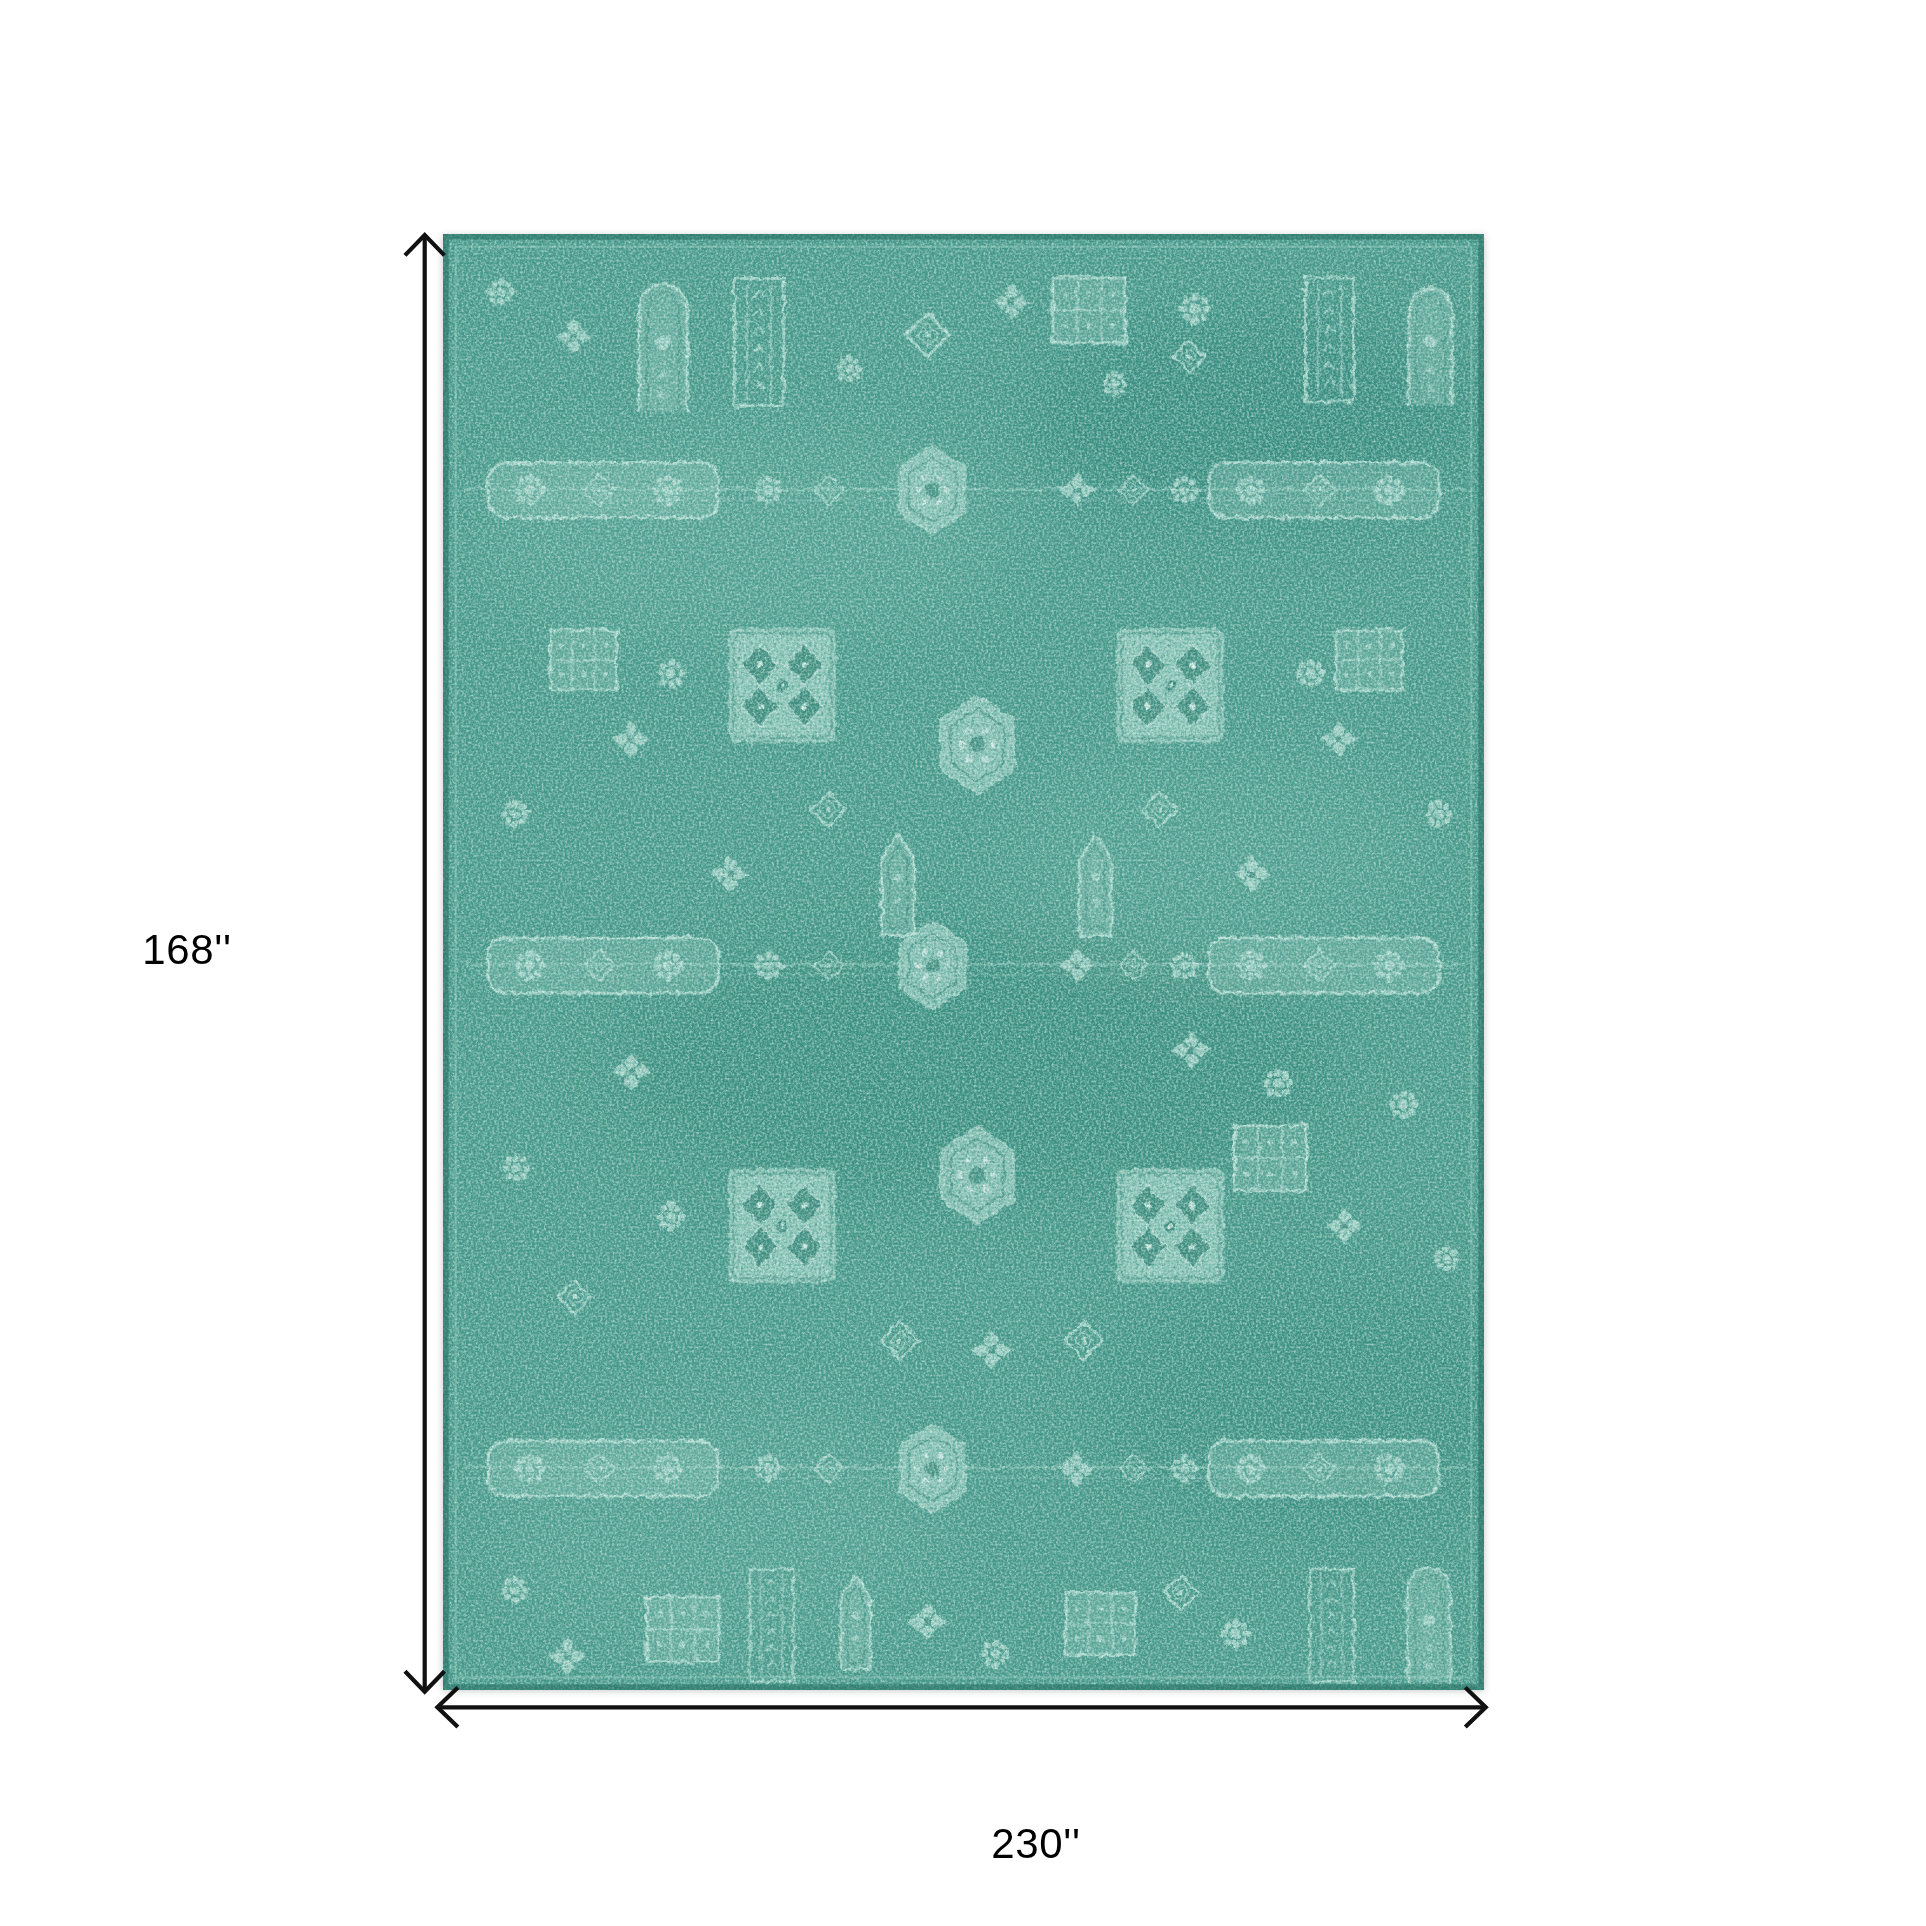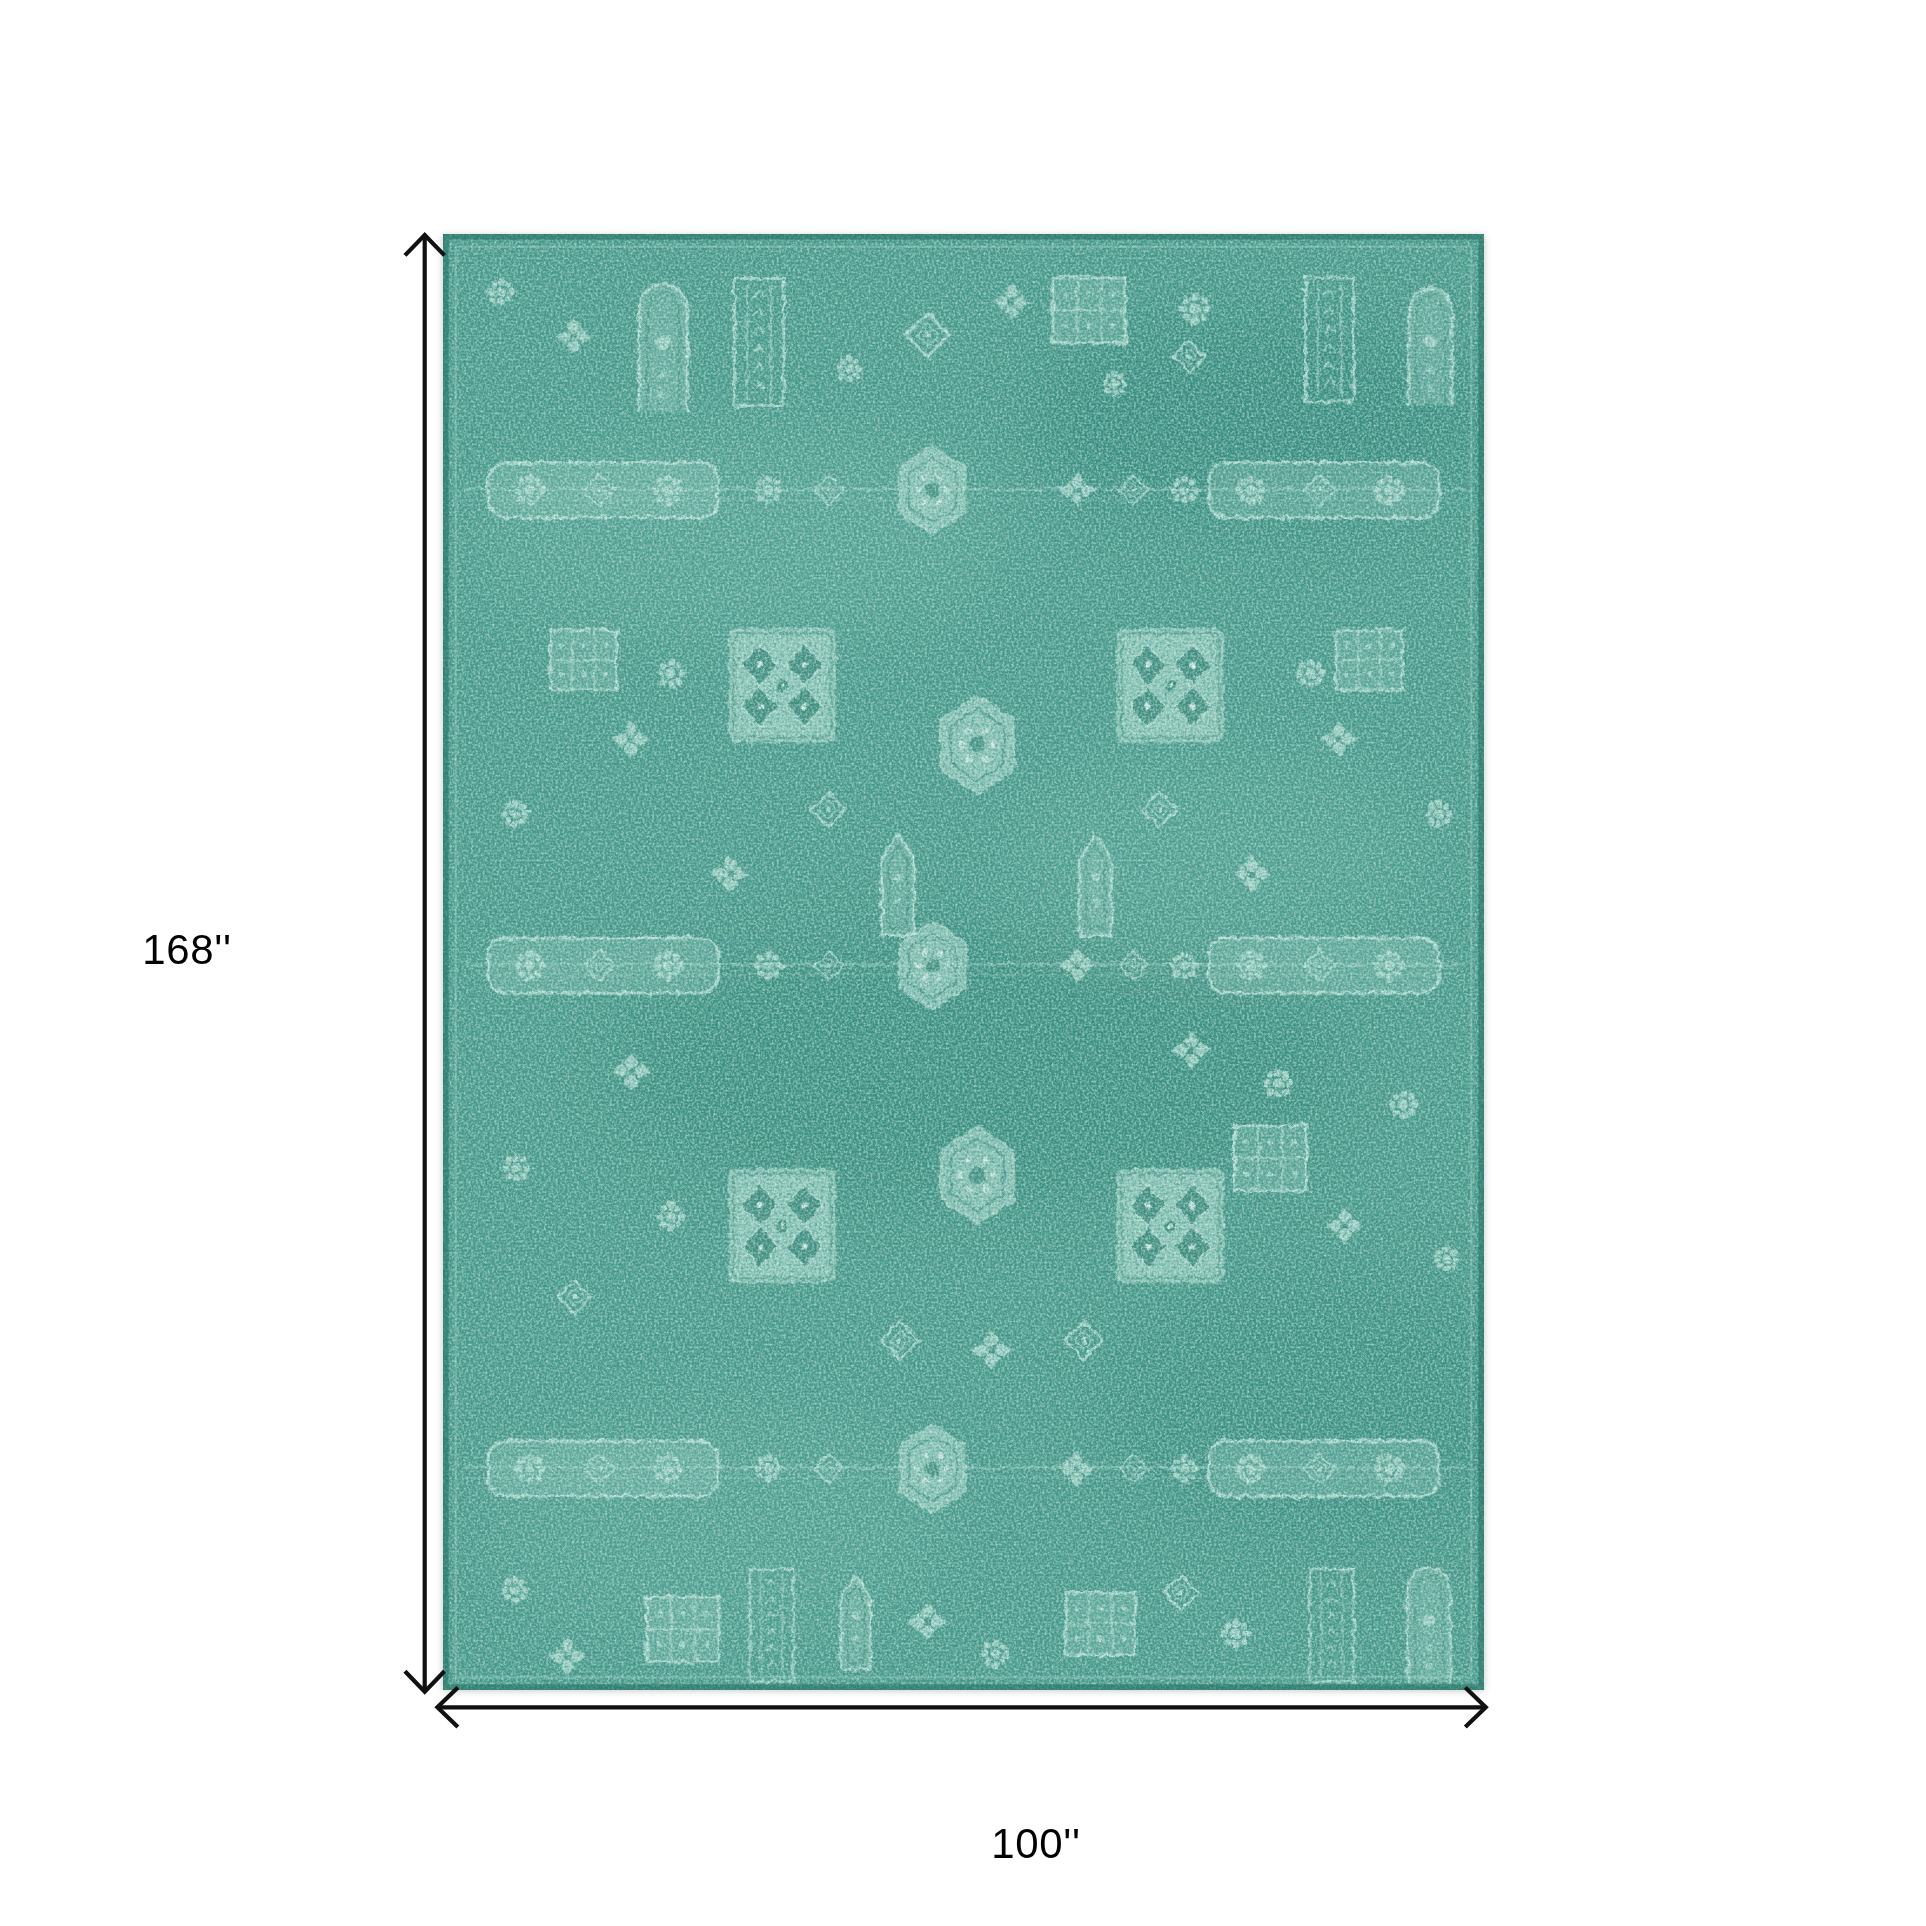--- a/index.html
+++ b/index.html
@@ -285,15 +285,15 @@
       <polyline class="arrow" points="574,2369 602,2398 630,2369"></polyline>
     </g>
     <g>
       <line class="arrow" x1="623" y1="2420" x2="2103" y2="2420"></line>
       <polyline class="arrow" points="649,2392 620,2420 649,2448"></polyline>
       <polyline class="arrow" points="2077,2392 2106,2420 2077,2448"></polyline>
     </g>
   </svg>
 
   <div class="dim-label" style="left:187px;top:926px">168''</div>
-  <div class="dim-label" style="left:1036px;top:1820px">100''</div>
+  <div class="dim-label" style="left:1036px;top:1820px">230''</div>
 </div>
 
 
 </body></html>

